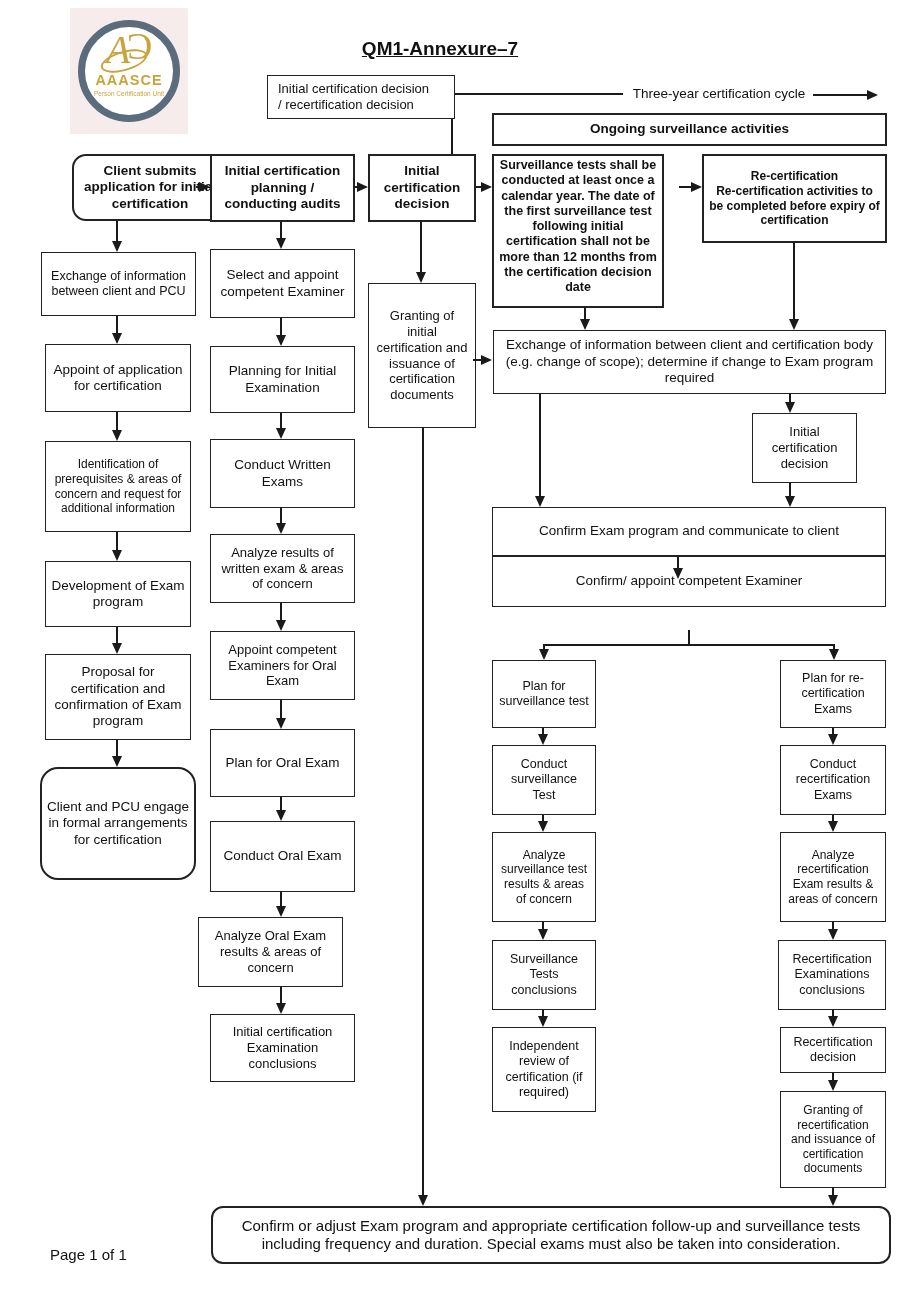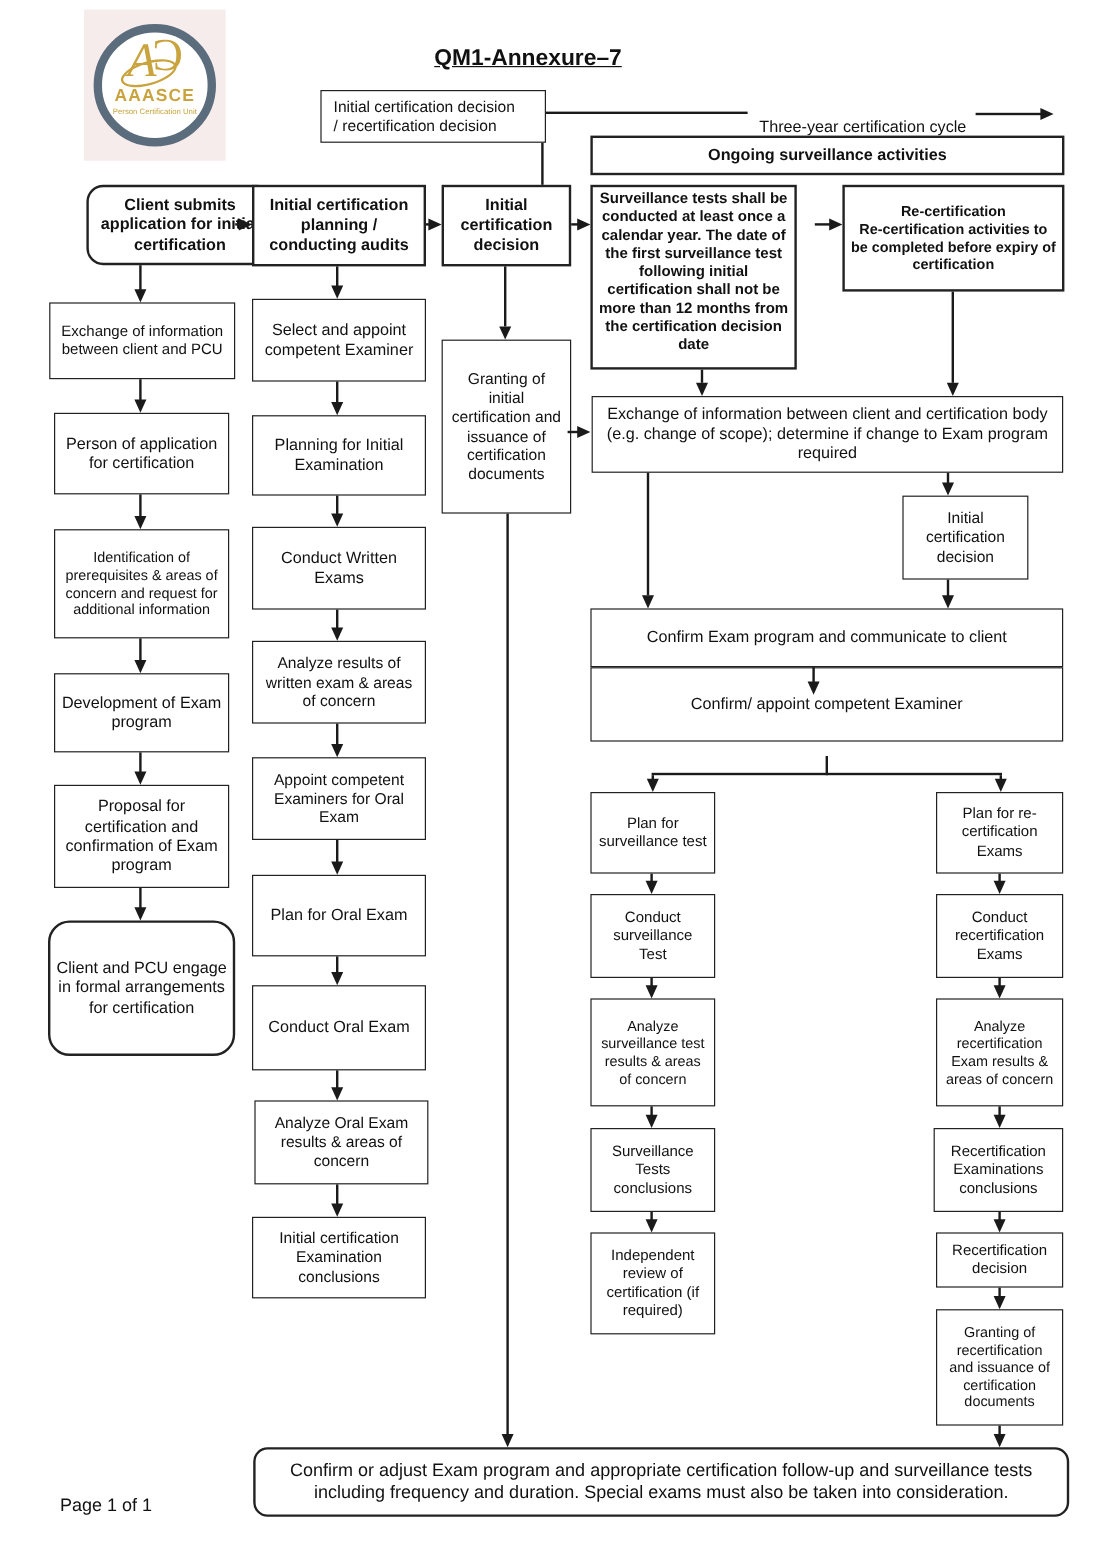--- a/index.html
+++ b/index.html
@@ -58,53 +58,53 @@
       </div>
       <div id="logo-org">AAASCE</div>
       <div id="logo-sub">Person Certification Unit</div>
     </div>
   </div>
 
   <div id="title">QM1-Annexure–7</div>
 
   <div class="node preline fs13" style="left:267px;top:75px;width:188px;height:44px;text-align:left;justify-content:flex-start;padding-left:10px;">Initial certification decision
 / recertification decision</div>
-  <div class="node plain" style="left:626px;top:96px;width:186px;height:20px;">Three-year certification cycle</div>
+  <div class="node plain" style="left:626px;top:84px;width:186px;height:20px;">Three-year certification cycle</div>
   <div class="node bold thick" style="left:492px;top:113px;width:395px;height:33px;">Ongoing surveillance activities</div>
 
   <div class="node bold rounded" style="left:40px;top:154px;width:156px;height:67px;">Client submits application for initial certification</div>
   <div class="node fs125" style="left:41px;top:252px;width:155px;height:64px;">Exchange of information between client and PCU</div>
-  <div class="node" style="left:45px;top:344px;width:146px;height:68px;">Person of application for certification</div>
+  <div class="node" style="left:45px;top:344px;width:146px;height:68px;">Appoint of application for certification</div>
   <div class="node fs12" style="left:45px;top:441px;width:146px;height:91px;">Identification of prerequisites &amp; areas of concern and request for additional information</div>
   <div class="node" style="left:45px;top:561px;width:146px;height:66px;">Development of Exam program</div>
   <div class="node" style="left:45px;top:654px;width:146px;height:86px;text-align:center;">Proposal for certification and confirmation of Exam program</div>
   <div class="node rounded-lg" style="left:40px;top:767px;width:156px;height:113px;">Client and PCU engage in formal arrangements for certification</div>
 
   <div class="node bold thick" style="left:210px;top:154px;width:145px;height:68px;">Initial certification planning / conducting audits</div>
   <div class="node" style="left:210px;top:249px;width:145px;height:69px;">Select and appoint competent Examiner</div>
   <div class="node" style="left:210px;top:346px;width:145px;height:67px;">Planning for Initial Examination</div>
   <div class="node" style="left:210px;top:439px;width:145px;height:69px;">Conduct Written Exams</div>
   <div class="node fs13" style="left:210px;top:534px;width:145px;height:69px;">Analyze results of written exam &amp; areas of concern</div>
   <div class="node fs13" style="left:210px;top:631px;width:145px;height:69px;">Appoint competent Examiners for Oral Exam</div>
   <div class="node" style="left:210px;top:729px;width:145px;height:68px;">Plan for Oral Exam</div>
   <div class="node" style="left:210px;top:821px;width:145px;height:71px;">Conduct Oral Exam</div>
-  <div class="node fs13" style="left:212px;top:917px;width:145px;height:70px;">Analyze Oral Exam results &amp; areas of concern</div>
+  <div class="node fs13" style="left:198px;top:917px;width:145px;height:70px;">Analyze Oral Exam results &amp; areas of concern</div>
   <div class="node fs13" style="left:210px;top:1014px;width:145px;height:68px;">Initial certification Examination conclusions</div>
 
   <div class="node bold thick" style="left:368px;top:154px;width:108px;height:68px;">Initial certification decision</div>
   <div class="node fs13" style="left:368px;top:283px;width:108px;height:145px;">Granting of initial certification and issuance of certification documents</div>
 
   <div class="node bold fs125 thick" style="left:492px;top:154px;width:172px;height:154px;align-items:flex-start;padding-top:2px;">Surveillance tests shall be conducted at least once a calendar year. The date of the first surveillance test following initial certification shall not be more than 12 months from the certification decision date</div>
   <div class="node bold fs12 preline thick" style="left:702px;top:154px;width:185px;height:89px;">Re-certification
 Re-certification activities to be completed before expiry of certification</div>
 
   <div class="node" style="left:493px;top:330px;width:393px;height:64px;">Exchange of information between client and certification body (e.g. change of scope); determine if change to Exam program required</div>
   <div class="node fs13" style="left:752px;top:413px;width:105px;height:70px;">Initial certification decision</div>
   <div class="node" style="left:492px;top:507px;width:394px;height:49px;">Confirm Exam program and communicate to client</div>
-  <div class="node" style="left:492px;top:556px;width:394px;height:62px;">Confirm/ appoint competent Examiner</div>
+  <div class="node" style="left:492px;top:556px;width:394px;height:51px;">Confirm/ appoint competent Examiner</div>
 
   <div class="node fs125" style="left:492px;top:660px;width:104px;height:68px;">Plan for surveillance test</div>
   <div class="node fs125" style="left:492px;top:745px;width:104px;height:70px;">Conduct surveillance Test</div>
   <div class="node fs12" style="left:492px;top:832px;width:104px;height:90px;">Analyze surveillance test results &amp; areas of concern</div>
   <div class="node fs125" style="left:492px;top:940px;width:104px;height:70px;">Surveillance Tests conclusions</div>
   <div class="node fs125" style="left:492px;top:1027px;width:104px;height:85px;">Independent review of certification (if required)</div>
 
   <div class="node fs125" style="left:780px;top:660px;width:106px;height:68px;">Plan for re-certification Exams</div>
   <div class="node fs125" style="left:780px;top:745px;width:106px;height:70px;">Conduct recertification Exams</div>
   <div class="node fs12" style="left:780px;top:832px;width:106px;height:90px;">Analyze recertification Exam results &amp; areas of concern</div>

